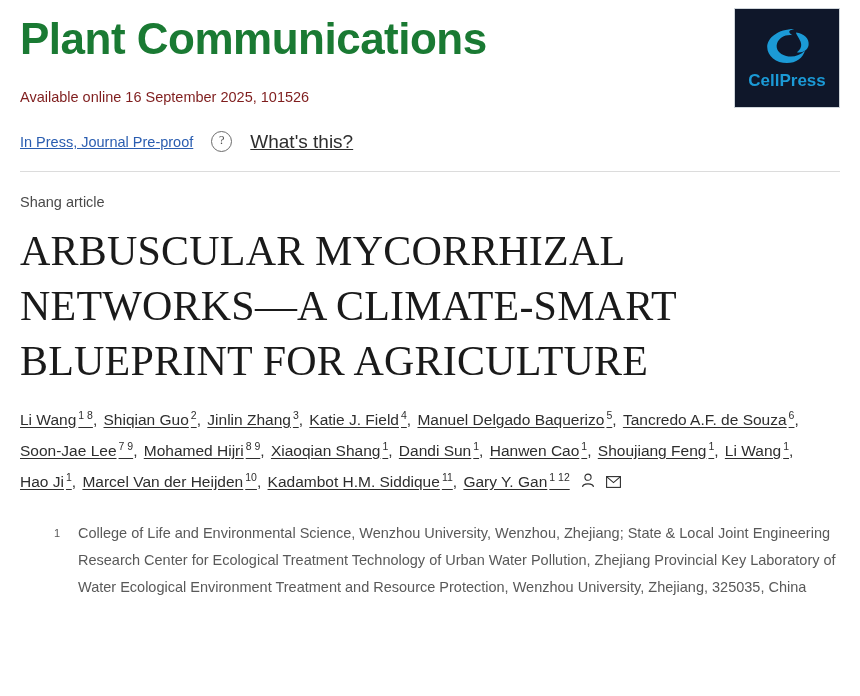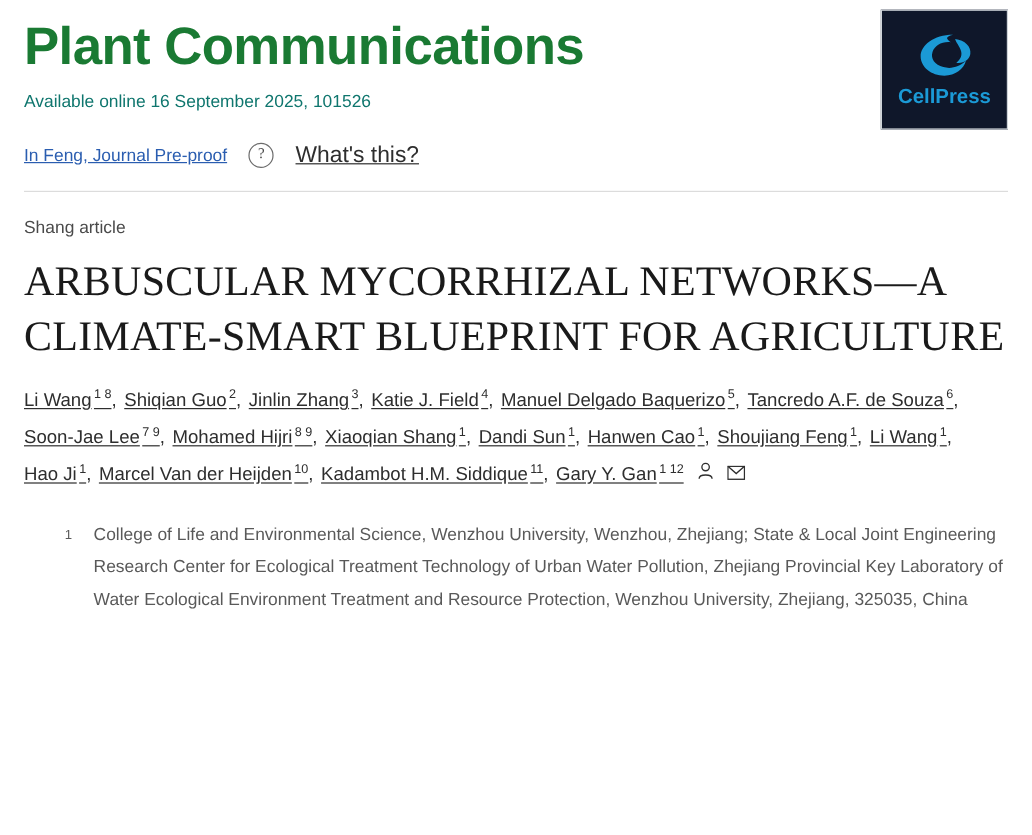--- a/index.html
+++ b/index.html
@@ -31,22 +31,22 @@
     font-size: 44px;
     line-height: 1.15;
     font-weight: bold;
     color: #1a7a33;
     letter-spacing: -0.5px;
     margin: 0;
     padding-top: 6px;
   }
   .avail-line {
     font-size: 14.5px;
-    color: #0f766e;
-    margin-top: 12px;
+    color: #7f1d1d;
+    margin-top: 24px;
   }
 
   .cellpress-logo {
     position: absolute;
     top: 8px;
     right: 0;
     width: 106px;
     height: 100px;
     border: 1px solid #cfd5da;
     background: #0f172a;
@@ -105,21 +105,21 @@
   }
 
   
   .article-type {
     font-size: 14.5px;
     color: #4a4a4a;
     margin-top: 22px;
   }
   .article-title {
     font-family: "Liberation Serif", serif;
-    font-size: 35px;
+    font-size: 42px;
     line-height: 1.32;
     color: #1a1a1a;
     margin: 14px 0 0 0;
     font-weight: normal;
     letter-spacing: 0.2px;
   }
 
   
   .authors {
     margin-top: 14px;
@@ -196,21 +196,21 @@
         <svg viewBox="0 0 60 46" width="54" height="42" aria-hidden="true">
           <path d="M38 4 C20 4, 8 14, 8 24 C8 34, 18 42, 30 42 C40 42, 48 36, 50 28 C44 34, 36 36, 29 34 C21 32, 17 26, 19 20 C21 14, 28 10, 36 11 C32 8, 30 6, 38 4 Z" fill="#1b9ad6"></path>
           <path d="M40 8 C49 9, 55 15, 54 22 C53 28, 47 31, 41 30 C45 27, 47 23, 45 18 C43 13, 40 10, 40 8 Z" fill="#1b9ad6"></path>
         </svg>
       </div>
       <div class="cellpress-word">CellPress</div>
     </div>
   </div>
 
   <div class="inpress-row">
-    <span class="inpress-link">In Feng, Journal Pre-proof</span>
+    <span class="inpress-link">In Press, Journal Pre-proof</span>
     <span class="qmark">?</span>
     <span class="whats-this">What's this?</span>
   </div>
 
   <div class="article-type">Shang article</div>
   <h2 class="article-title">ARBUSCULAR MYCORRHIZAL NETWORKS—A CLIMATE-SMART BLUEPRINT FOR AGRICULTURE</h2>
 
   <div class="authors">
     <span id="authors-container"><span class="author"><span>Li Wang</span><sup>1 8</sup></span><span class="sep">, </span><span class="author"><span>Shiqian Guo</span><sup>2</sup></span><span class="sep">, </span><span class="author"><span>Jinlin Zhang</span><sup>3</sup></span><span class="sep">, </span><span class="author"><span>Katie J. Field</span><sup>4</sup></span><span class="sep">, </span><span class="author"><span>Manuel Delgado Baquerizo</span><sup>5</sup></span><span class="sep">, </span><span class="author"><span>Tancredo A.F. de Souza</span><sup>6</sup></span><span class="sep">, </span><span class="author"><span>Soon-Jae Lee</span><sup>7 9</sup></span><span class="sep">, </span><span class="author"><span>Mohamed Hijri</span><sup>8 9</sup></span><span class="sep">, </span><span class="author"><span>Xiaoqian Shang</span><sup>1</sup></span><span class="sep">, </span><span class="author"><span>Dandi Sun</span><sup>1</sup></span><span class="sep">, </span><span class="author"><span>Hanwen Cao</span><sup>1</sup></span><span class="sep">, </span><span class="author"><span>Shoujiang Feng</span><sup>1</sup></span><span class="sep">, </span><span class="author"><span>Li Wang</span><sup>1</sup></span><span class="sep">, </span><span class="author"><span>Hao Ji</span><sup>1</sup></span><span class="sep">, </span><span class="author"><span>Marcel Van der Heijden</span><sup>10</sup></span><span class="sep">, </span><span class="author"><span>Kadambot H.M. Siddique</span><sup>11</sup></span><span class="sep">, </span><span class="author"><span>Gary Y. Gan</span><sup>1 12</sup></span></span>
     <span class="author-icon">

